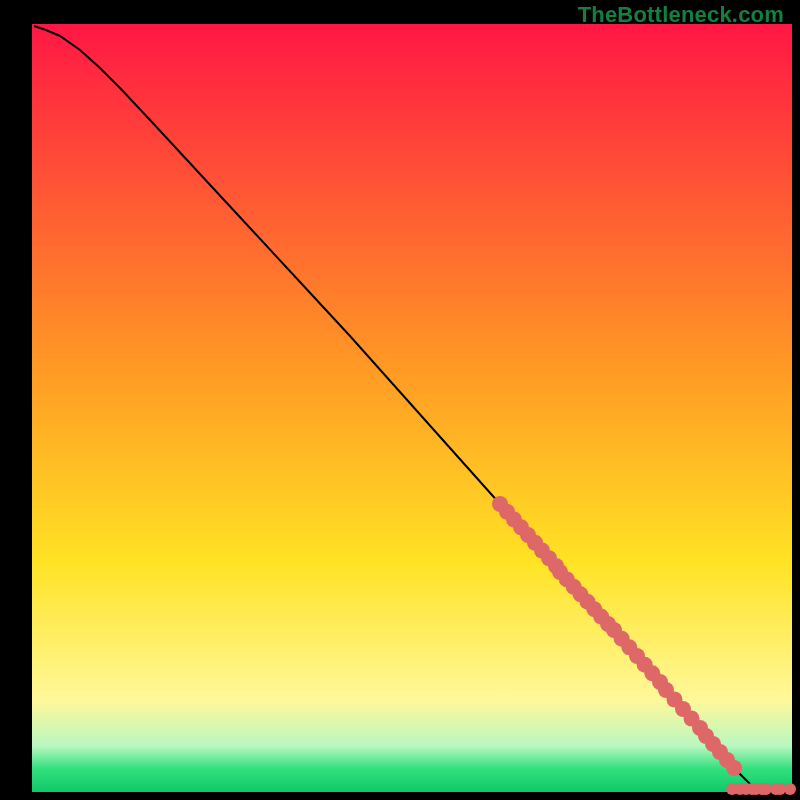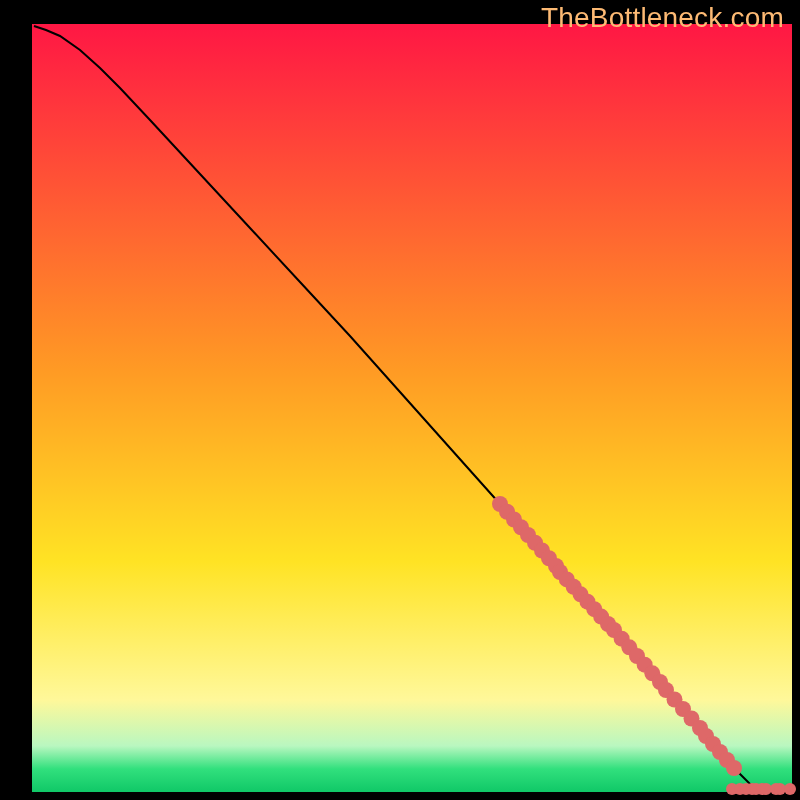--- a/index.html
+++ b/index.html
@@ -13,23 +13,23 @@
   .stage {
     position: relative;
     width: 800px;
     height: 800px;
   }
   .watermark {
     position: absolute;
     top: 2px;
     right: 16px;
     font-family: Arial, Helvetica, sans-serif;
-    font-size: 28px;
-    color: #fdba74;
-    font-weight: 400;
+    font-size: 22px;
+    color: #15803d;
+    font-weight: 700;
     letter-spacing: 0.2px;
     user-select: none;
   }
   svg {
     position: absolute;
     left: 0;
     top: 0;
   }
   .curve {
     fill: none;

